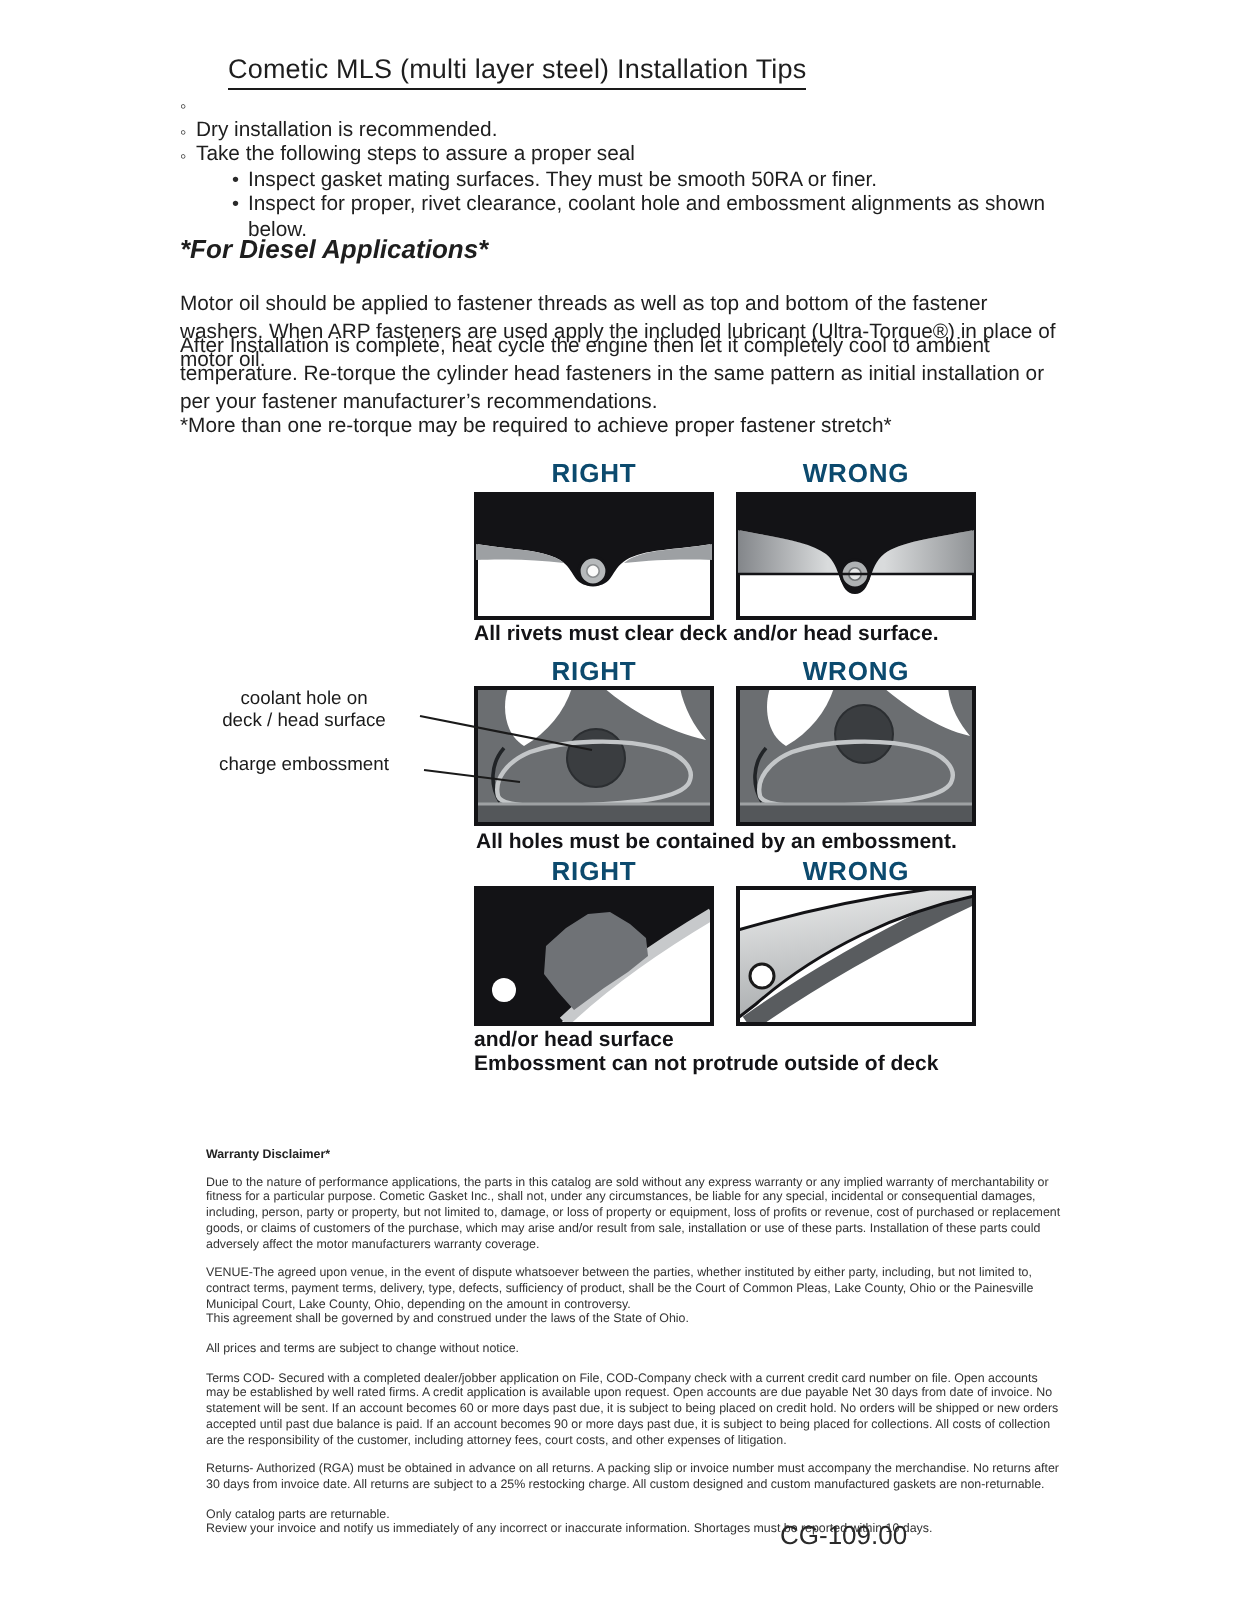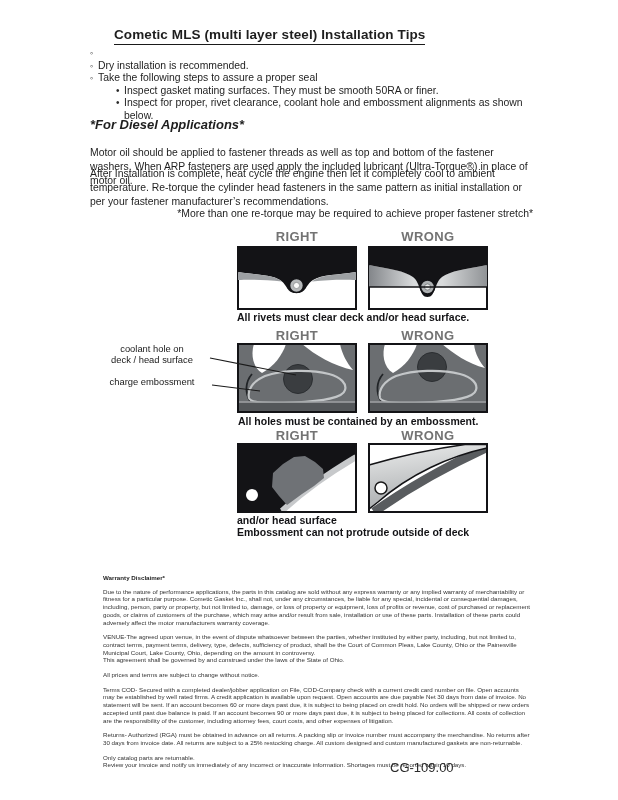--- a/index.html
+++ b/index.html
@@ -3,36 +3,36 @@
 <meta charset="utf-8">
 <style>
   html,body{margin:0;padding:0;}
   body{
     width:618px;height:800px;background:#ffffff;position:relative;overflow:hidden;
     font-family:"Liberation Sans","DejaVu Sans",sans-serif;color:#1e1e1e;
     -webkit-font-smoothing:antialiased;
   }
   
   .top-text{position:absolute;left:90px;top:0;width:452px;}
-  .doc-title{position:absolute;left:24px;top:27px;font-size:13.5px;font-weight:bold;
+  .doc-title{position:absolute;left:24px;top:27px;font-size:13.5px;font-weight:normal;
     letter-spacing:.1px;white-space:nowrap;}
   .doc-title span{display:inline-block;border-bottom:1.6px solid #1a1a1a;padding-bottom:2px;}
   .bullets{position:absolute;left:0;top:47px;width:452px;font-size:10.4px;line-height:12.6px;}
   .b-row{display:flex;}
   .b-marker{width:8px;flex:0 0 8px;font-size:9px;line-height:12.6px;color:#2a2a2a;}
   .b-sub{margin-left:26px;}
   .b-sub .b-marker{width:8px;font-size:10px;}
   .diesel-h{position:absolute;left:0;top:117px;font-size:13px;font-weight:bold;font-style:italic;}
   .para{position:absolute;left:0;width:443px;font-size:10.4px;line-height:13.8px;}
   .p1{top:146px;}
   .p2{top:167px;}
-  .note{top:207px;text-align:right;}
+  .note{top:207px;}
   
   .fig-label{position:absolute;width:120px;text-align:center;font-size:13px;font-weight:bold;
-    letter-spacing:.4px;color:#737373;}
+    letter-spacing:.4px;color:#0c4a6e;}
   .fig-box{position:absolute;width:120px;}
   .fig-caption{position:absolute;left:237px;font-size:10.5px;font-weight:bold;color:#131316;
     line-height:12px;white-space:nowrap;}
   .ann{position:absolute;left:96px;width:112px;text-align:center;font-size:9.4px;
     line-height:10.8px;color:#1a1a1a;}
   .pointer-svg{position:absolute;left:100px;top:340px;pointer-events:none;}
   
   .disclaimer{position:absolute;left:103px;top:574px;width:428px;font-size:6.2px;
     line-height:7.7px;color:#333;}
   .disclaimer p{margin:0 0 7px 0;}

